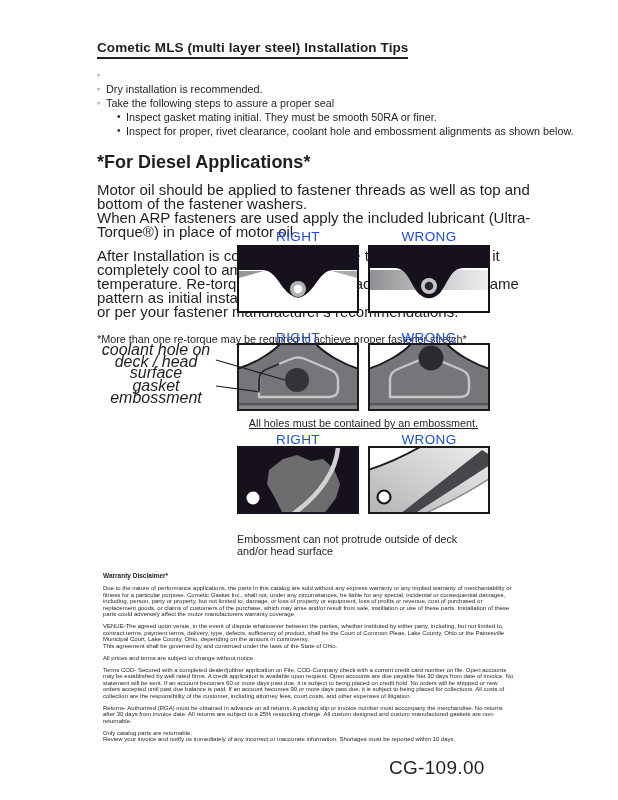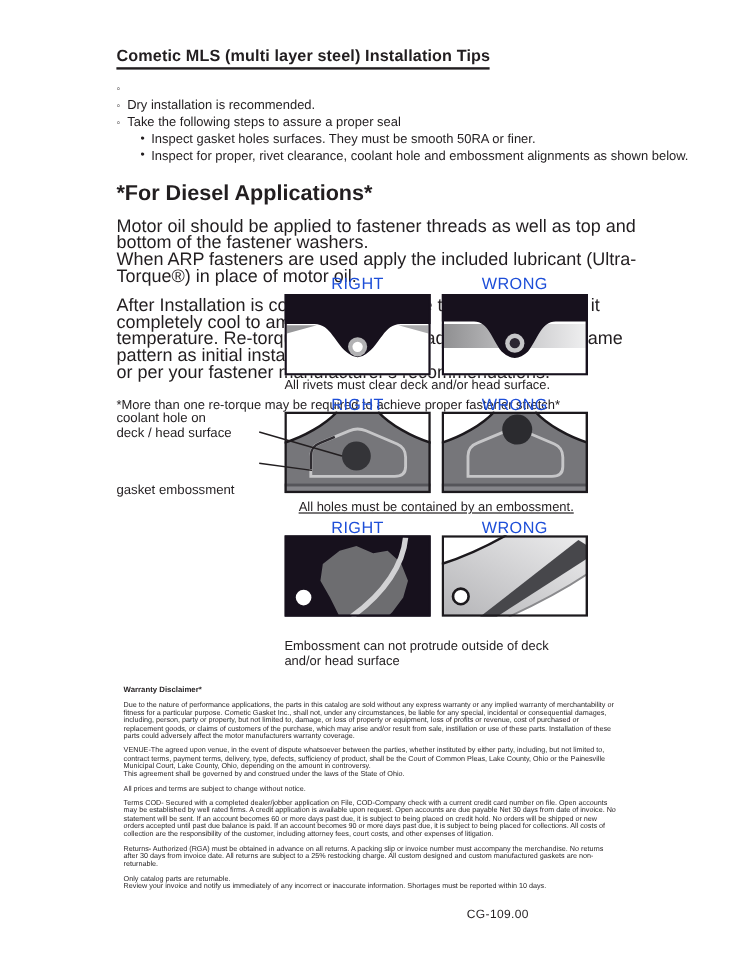--- a/index.html
+++ b/index.html
@@ -38,29 +38,29 @@
   .panel.left-col  { left:140px; }
   .panel.right-col { left:271px; }
   .row1 .panel { top:16px; }
   .row2 .panel { top:13px; }
   .row3 .panel { top:14px; }
   .panel svg { display:block; width:122px; height:68px; }
   .caption { position:absolute; font-size:10.8px; line-height:12px; color:#221e20; }
   .row1 .caption { left:140px; top:86px; white-space:nowrap; }
   .row2 .caption { left:140px; top:87px; width:253px; text-align:center; white-space:nowrap;text-decoration:underline; }
   .row3 .caption { left:140px; top:101px; }
-  .side-label { position:absolute; width:118px; text-align:left; font-size:11px; line-height:11.5px; }
+  .side-label { position:absolute; width:118px; text-align:center; font-size:16px; line-height:11.5px;font-style:italic; }
   .side-label.coolant { top:14px; left:0; }
-  .side-label.emboss  { top:50px; left:0;margin-top:24px; }
+  .side-label.emboss  { top:50px; left:0; }
   .pointer-overlay { position:absolute; left:0; top:0; width:423px; height:104px; pointer-events:none; }
   
   .disclaimer { position:absolute; top:572px; left:103px; width:413px; color:#221e20; }
   .disclaimer h3 { font-size:6.5px; margin:0 0 6px 0; font-weight:bold; }
   .disclaimer p { font-size:6px; line-height:6.5px; margin:0 0 5.5px 0; }
-  .footer-code { position:absolute; left:389px; top:757px; font-size:10px; letter-spacing:0.3px; }
+  .footer-code { position:absolute; left:389px; top:757px; font-size:19px; letter-spacing:0.3px; }
 </style>
 </head>
 <body>
 
 <div class="page">
 
   <div class="text-block">
     <h1 class="doc-title">Cometic MLS (multi layer steel) Installation Tips</h1>
     <ul class="tips">
       <li>
@@ -71,21 +71,21 @@
         <span>Dry installation is recommended.</span>
       </li>
       <li>
         <span class="marker">◦</span>
         <span>Take the following steps to assure a proper seal</span>
       </li>
     </ul>
     <ul class="sub-tips">
       <li>
         <span class="marker">•</span>
-        <span>Inspect gasket holes surfaces.  They must be smooth 50RA or finer.</span>
+        <span>Inspect gasket mating initial.  They must be smooth 50RA or finer.</span>
       </li>
       <li>
         <span class="marker">•</span>
         <span>Inspect for proper, rivet clearance, coolant hole and embossment alignments as shown below.</span>
       </li>
     </ul>
     <h2 class="diesel-heading">*For Diesel Applications*</h2>
     <p class="diesel-para">Motor oil should be applied to fastener threads as well as top and bottom of the fastener washers.
 When ARP fasteners are used apply the included lubricant (Ultra-Torque®) in place of motor oil.</p>
     <p class="diesel-para">After Installation is complete, heat cycle the engine then let it completely cool to ambient
@@ -118,21 +118,20 @@
           </linearGradient>
         </defs>
         <rect width="122" height="68" fill="#ffffff"></rect>
         <rect x="0" y="25" width="122" height="20" fill="url(#deckGrad1)"></rect>
         <path d="M0,0 H122 V23 H95 C83,23 80,38 72,48 Q61,58.5 50,48 C42,38 39,23 27,23 H0 Z" fill="#17111d"></path>
         <circle cx="61" cy="41" r="8" fill="#c6c6c8"></circle>
         <circle cx="61" cy="41" r="4.3" fill="#2b2531"></circle>
         <rect x="1" y="1" width="120" height="66" fill="none" stroke="#17111d" stroke-width="2"></rect>
       </svg>
     </div>
-    <div class="caption">All rivets must clear deck and/or head surface.</div>
   </div>
 
   <div class="diagram-row row2">
     <div class="dlabel left-col">RIGHT</div>
     <div class="dlabel right-col">WRONG</div>
     <div class="side-label coolant">
       <span>coolant hole on</span><br>
       <span>deck / head surface</span>
     </div>
     <div class="side-label emboss">gasket embossment</div>

